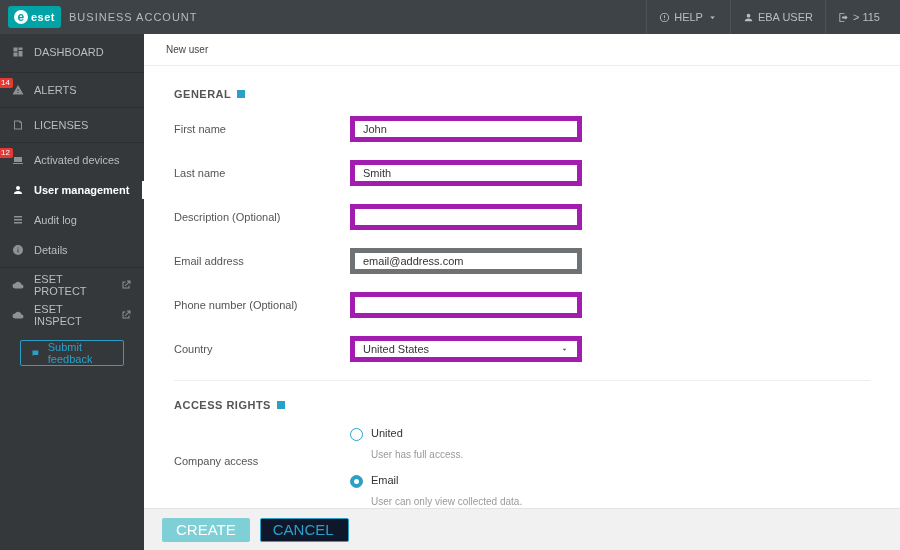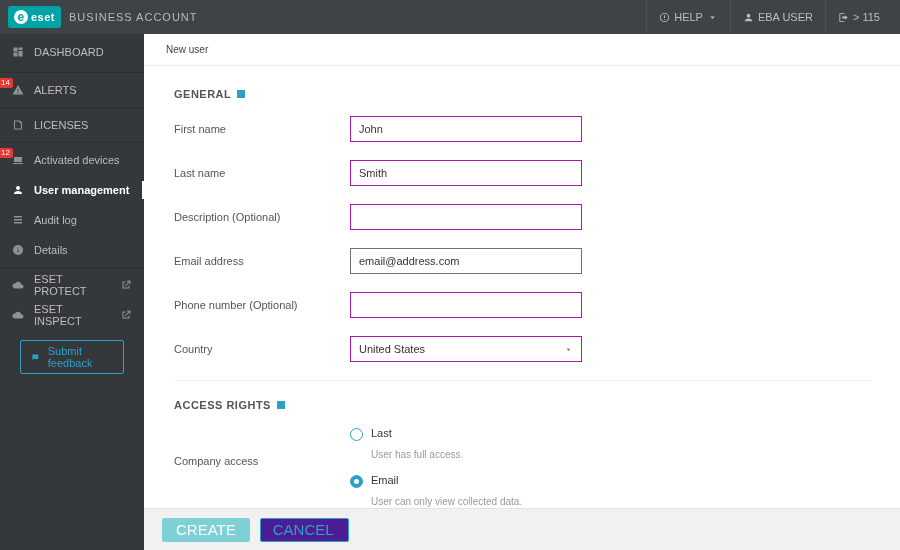--- a/index.html
+++ b/index.html
@@ -39,56 +39,56 @@
 .side-item .ext { margin-left: auto; }
 .side-item svg { width: 12px; height: 12px; fill: #8e9295; flex-shrink:0; }
 .side-item.active svg { fill:#fff; }
 .side-sep { height: 1px; background: #2b2f31; margin: 2px 0; }
 .badge {
   position: absolute; left: -2px; top: 3px; background: #e53935; color:#fff;
   font-size: 8px; padding: 0 3px; border-radius: 2px; line-height: 10px;
 }
 .feedback-btn {
   margin: 10px 20px; border: 1px solid #2aa0c8; color: #2aa0c8;
-  height: 34px; display: flex; align-items: center; gap: 8px;
+  height: 26px; display: flex; align-items: center; gap: 8px;
   padding: 0 10px; font-size: 11px; cursor: pointer; border-radius: 2px;
 }
 .feedback-btn svg { width:11px; height:11px; fill:#2aa0c8; }
 
 
 .main { flex: 1; display: flex; flex-direction: column; background:#fff; position:relative;}
 .main-header { height: 32px; display:flex; align-items:center; padding: 0 22px; font-size: 10px; color:#444; border-bottom:1px solid #ececec;}
 .form-scroll { flex:1; overflow-y:auto; padding: 14px 30px 20px 30px; }
 .section-title { font-size:11px; font-weight:bold; color:#555; letter-spacing:.5px; display:flex; align-items:center; gap:6px; margin: 8px 0 16px 0;}
 .sq { width:8px; height:8px; background:#2aa0c8; display:inline-block;}
 .row { display:flex; align-items:center; margin-bottom: 18px; }
 .row label { width: 176px; font-size: 11px; color:#555; }
 .row input[type=text], .row .select {
-  width: 232px; height: 26px; border:1px solid #a21caf; font-size:11px;
+  width: 232px; height: 26px; border:5px solid #a21caf; font-size:11px;
   padding: 0 8px; color:#333; background:#fff;
 }
 .row input.highlight { border-color:#6f7274; }
 .select { display:flex; align-items:center; justify-content:space-between; cursor:pointer;}
 .select svg { width:9px; height:9px; fill:#555;}
 hr.div { border:none; border-top:1px solid #eee; margin: 8px 0 18px 0;}
 .radio-item { display:flex; align-items:flex-start; gap:8px; margin-bottom:14px; cursor:pointer;}
 .radio-outer { width:13px; height:13px; border:1.5px solid #2aa0c8; border-radius:50%; margin-top:1px; display:flex; align-items:center; justify-content:center; flex-shrink:0;}
 .radio-outer.sel { background:#2aa0c8; }
 .radio-outer.sel::after { content:''; width:5px; height:5px; background:#fff; border-radius:50%;}
 .radio-texts .t { font-size:11px; color:#333; }
 .radio-texts .d { font-size:10px; color:#9a9a9a; margin-top:10px;}
 
 
 .footer {
   height: 42px; background:#f1f1f1; border-top:1px solid #e3e3e3;
   display:flex; align-items:center; gap:10px; padding: 0 18px;
 }
 .btn { height:24px; padding:0 14px; font-size:15px; border-radius:2px; cursor:pointer; display:flex; align-items:center;}
 .btn.primary { background:#7fd0d6; color:#fff; border:none;}
-.btn.secondary { background:#4c1d95; color:#2aa0c8; border:1px solid #2aa0c8;padding-left:12px;}
+.btn.secondary { background:#0f172a; color:#2aa0c8; border:1px solid #2aa0c8;padding-left:12px;}
 
 
 .form-scroll::-webkit-scrollbar { width:10px;}
 .form-scroll::-webkit-scrollbar-thumb { background:#c9c9c9;}
 .form-scroll::-webkit-scrollbar-track { background:#f0f0f0;}
 </style>
 </head>
 <body>
 
 <div class="topbar">
@@ -243,21 +243,21 @@
         <span>ACCESS RIGHTS</span>
         <span class="sq"></span>
       </div>
 
       <div class="row" style="align-items:flex-start; margin-bottom:4px;">
         <label style="margin-top:28px;">Company access</label>
         <div style="flex:1">
           <div class="radio-item">
             <span class="radio-outer"></span>
             <div class="radio-texts">
-              <div class="t">Last</div>
+              <div class="t">United</div>
               <div class="d">User has full access.</div>
             </div>
           </div>
           <div class="radio-item">
             <span class="radio-outer sel"></span>
             <div class="radio-texts">
               <div class="t">Email</div>
               <div class="d">User can only view collected data.</div>
             </div>
           </div>

